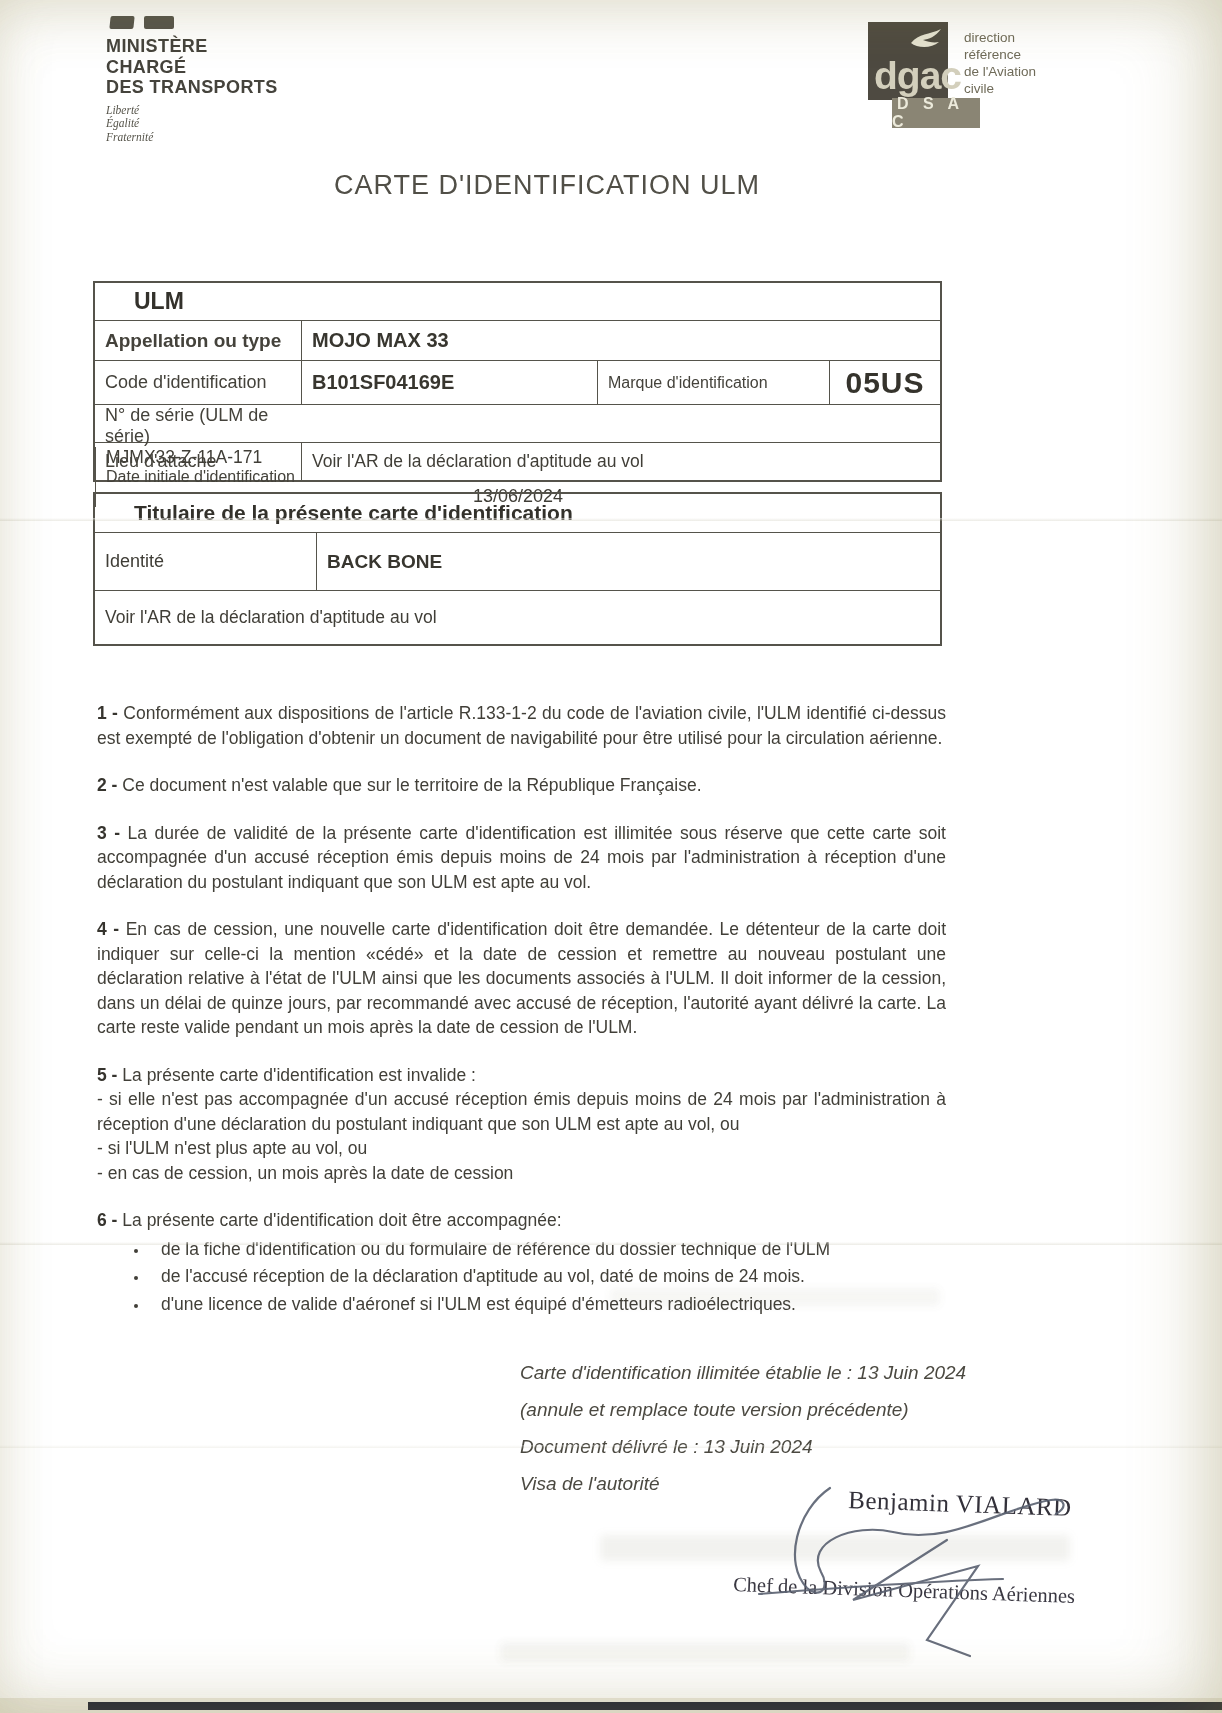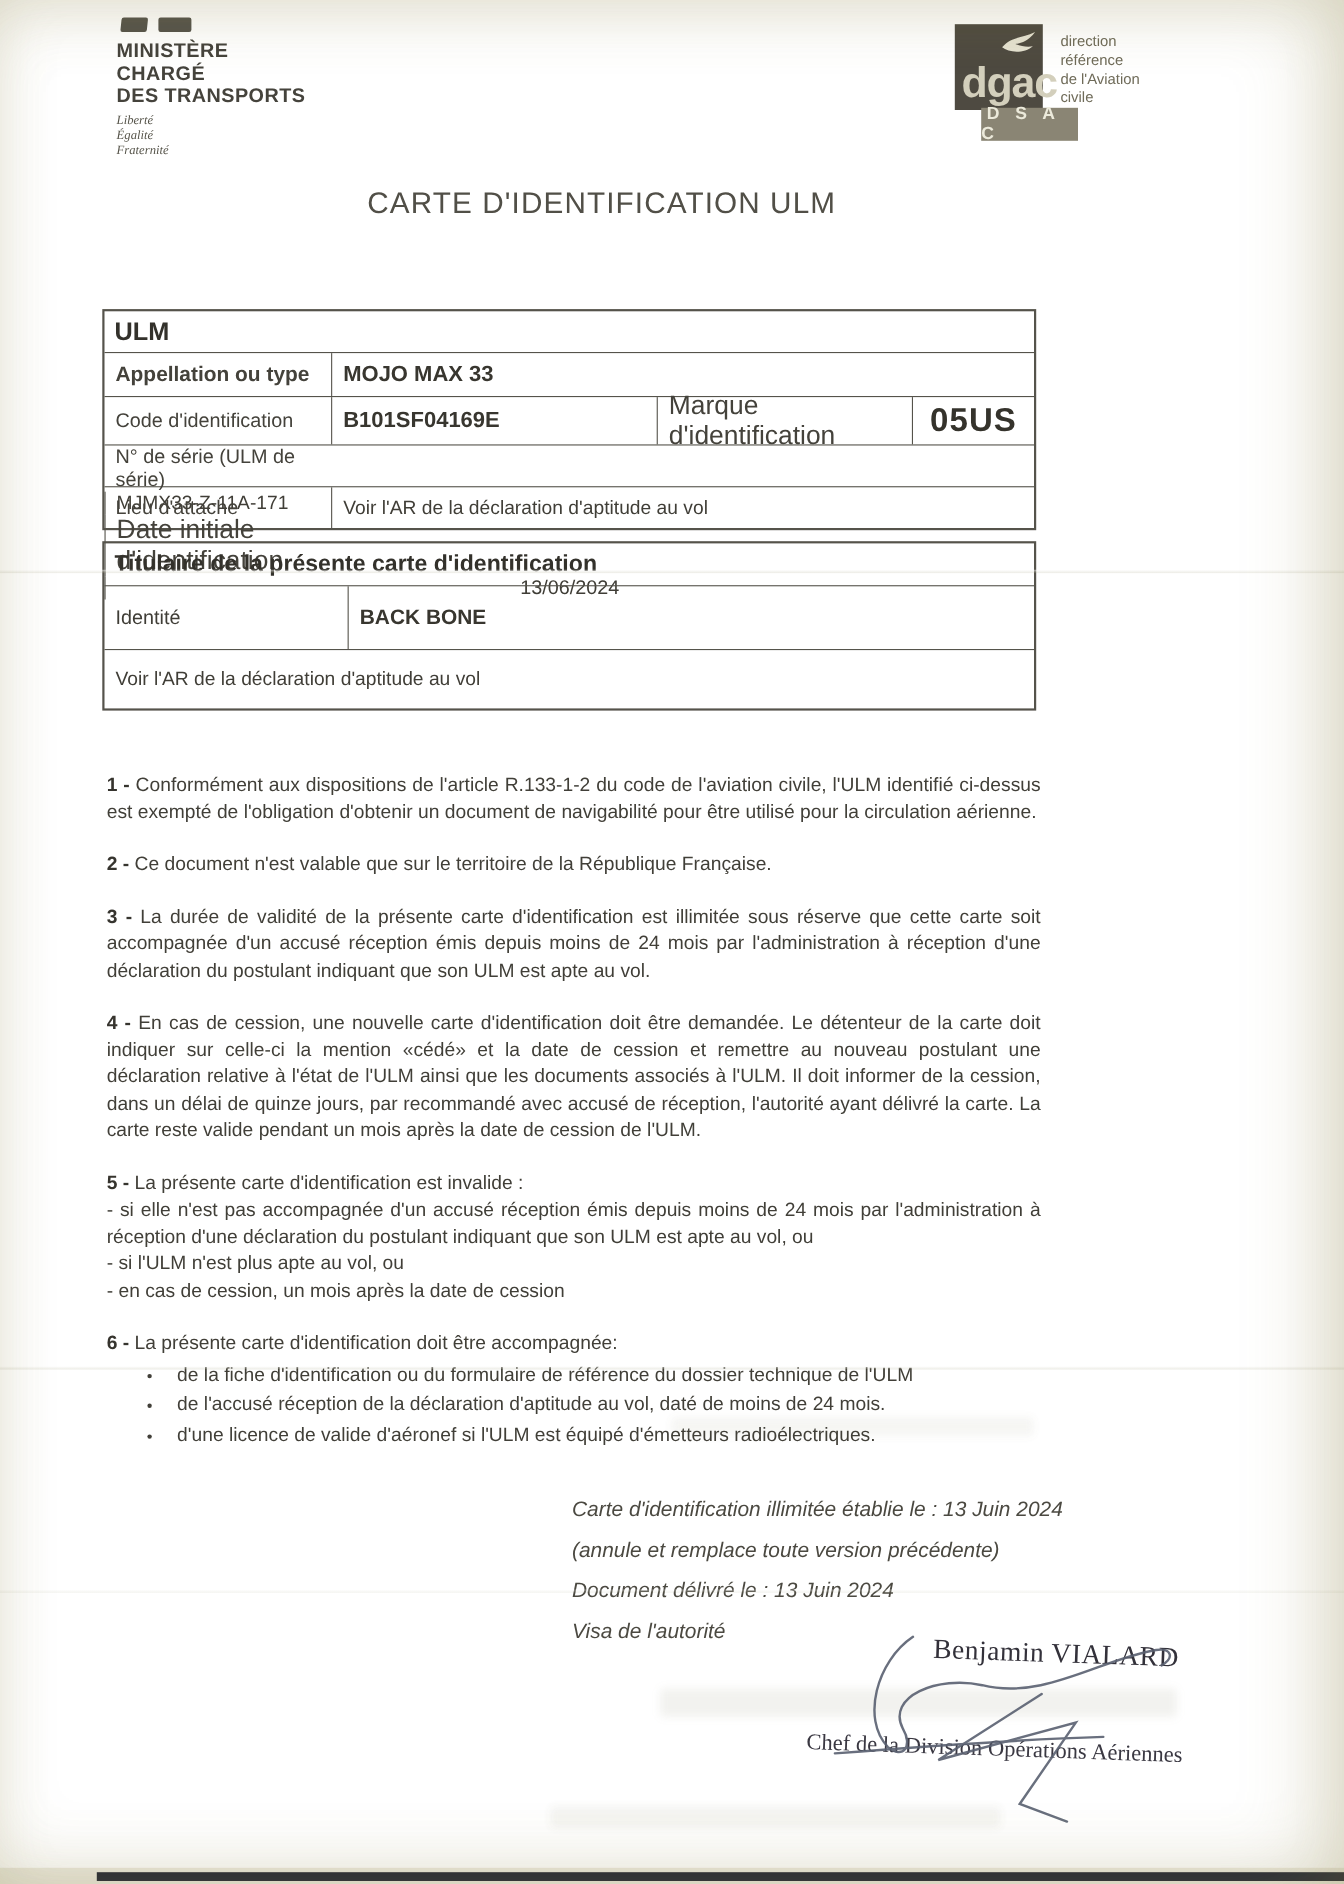--- a/index.html
+++ b/index.html
@@ -36,25 +36,25 @@
 
   
   .title{position:absolute;left:0;top:152px;width:1094px;text-align:center;z-index:2;
     font-size:27px;letter-spacing:1px;color:#514f47;margin-top:18px;}
 
   
   .tbl{position:absolute;left:93px;width:849px;border:2px solid #55534b;z-index:2;box-sizing:border-box;}
   .tbl1{top:281px;}
   .tbl2{top:492px;}
   .trow{display:flex;border-top:1.5px solid #55534b;align-items:stretch;}
-  .trow:first-child{border-top:none;}
+  .trow:first-child{border-top:none;padding-left:30px;}
   .c{display:flex;align-items:center;border-left:1.5px solid #55534b;box-sizing:border-box;padding-left:10px;}
   .c:first-child{border-left:none;}
   .lab{width:206px;font-size:18px;color:#44423b;flex:none;}
-  .lab2{width:232px;font-size:24px;color:#44423b;flex:none;}
+  .lab2{width:232px;font-size:16px;color:#44423b;flex:none;}
   .val{flex:1;font-size:18.5px;color:#403e37;}
   .bold{font-weight:bold;font-size:20px;color:#38362f;}
   .hrow{height:37px;display:flex;align-items:center;padding-left:9px;font-weight:bold;font-size:23px;color:#33312b;}
   .r-app{height:39px;}
   .r-code{height:43px;}
   .r-serie{height:37px;flex-direction:column;}
   .r-lieu{height:37px;}
   .v-mid{width:296px;flex:none;}
   .big{flex:1;justify-content:center;padding-left:0;font-size:30px;font-weight:bold;letter-spacing:1px;color:#35332c;}
   .date{flex:1;justify-content:center;padding-left:0;font-size:18px;}

